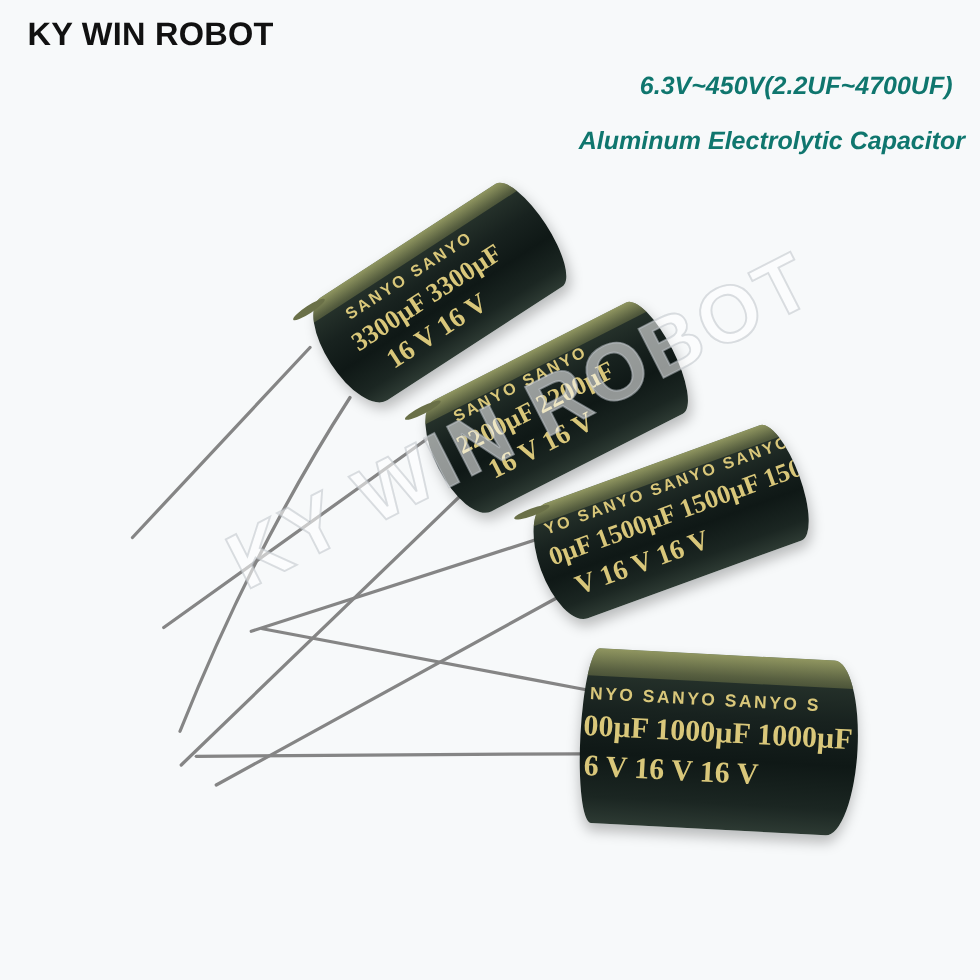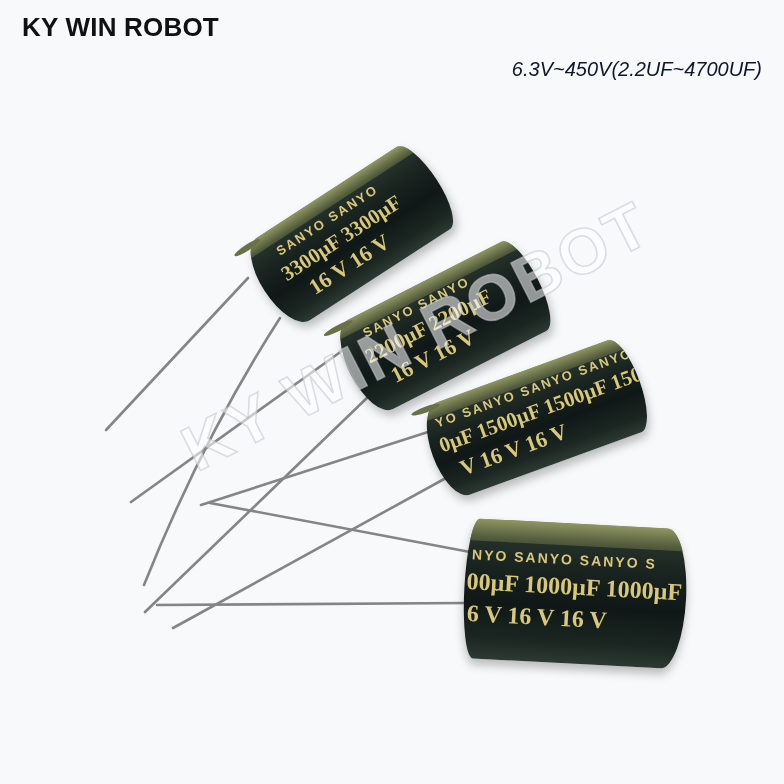--- a/index.html
+++ b/index.html
@@ -12,22 +12,22 @@
     .stage { position: absolute; inset: 0; width: 784px; height: 784px; }
     .brand {
       position: absolute; left: 22px; top: 12px;
       font-family: "Liberation Sans", sans-serif;
       font-weight: bold; font-size: 26px; color: #111;
       letter-spacing: 0.2px;
     }
     .spec {
       position: absolute; right: 12px;
       font-family: "Liberation Sans", sans-serif;
-      font-weight: normal; font-style: italic;
-      color: #0f172a; white-space: nowrap; text-align: right;
+      font-weight: bold; font-style: italic;
+      color: #0f766e; white-space: nowrap; text-align: right;
     }
     .spec.l1 { top: 58px; font-size: 20px; right: 22px; }
     .spec.l2 { top: 102px; font-size: 20px; right: 12px; }
     .spec.l3 { top: 145px; font-size: 20px; right: 12px; z-index: 5; }
 
     .watermark {
       position: absolute; left: 170px; top: 420px;
       font-family: "Liberation Sans", sans-serif;
       font-weight: bold; font-size: 64px;
       color: rgba(255,255,255,0.55);
@@ -128,15 +128,16 @@
     <div class="body" style="width:222px; height:140px; border-radius: 12px 22px 22px 12px / 50% 50% 50% 50%;">
       <div class="sleeve-top" style="height:16%;"></div>
       <div class="label brandline" style="left:6px; top:28px; font-size:14px;">NYO SANYO SANYO S</div>
       <div class="label valline" style="left:2px; top:50px; font-size:24px;">00µF 1000µF 1000µF 10</div>
       <div class="label voltline" style="left:4px; top:82px; font-size:24px;">6 V   16 V   16 V</div>
     </div>
   </div>
 
   <div class="brand">KY WIN ROBOT</div>
   <div class="spec l1">6.3V~450V(2.2UF~4700UF)</div>
+  <div class="spec l2">Aluminum Electrolytic Capacitor</div>
 
   <div class="watermark">KY WIN ROBOT</div>
 </div>
 
 </body></html>

